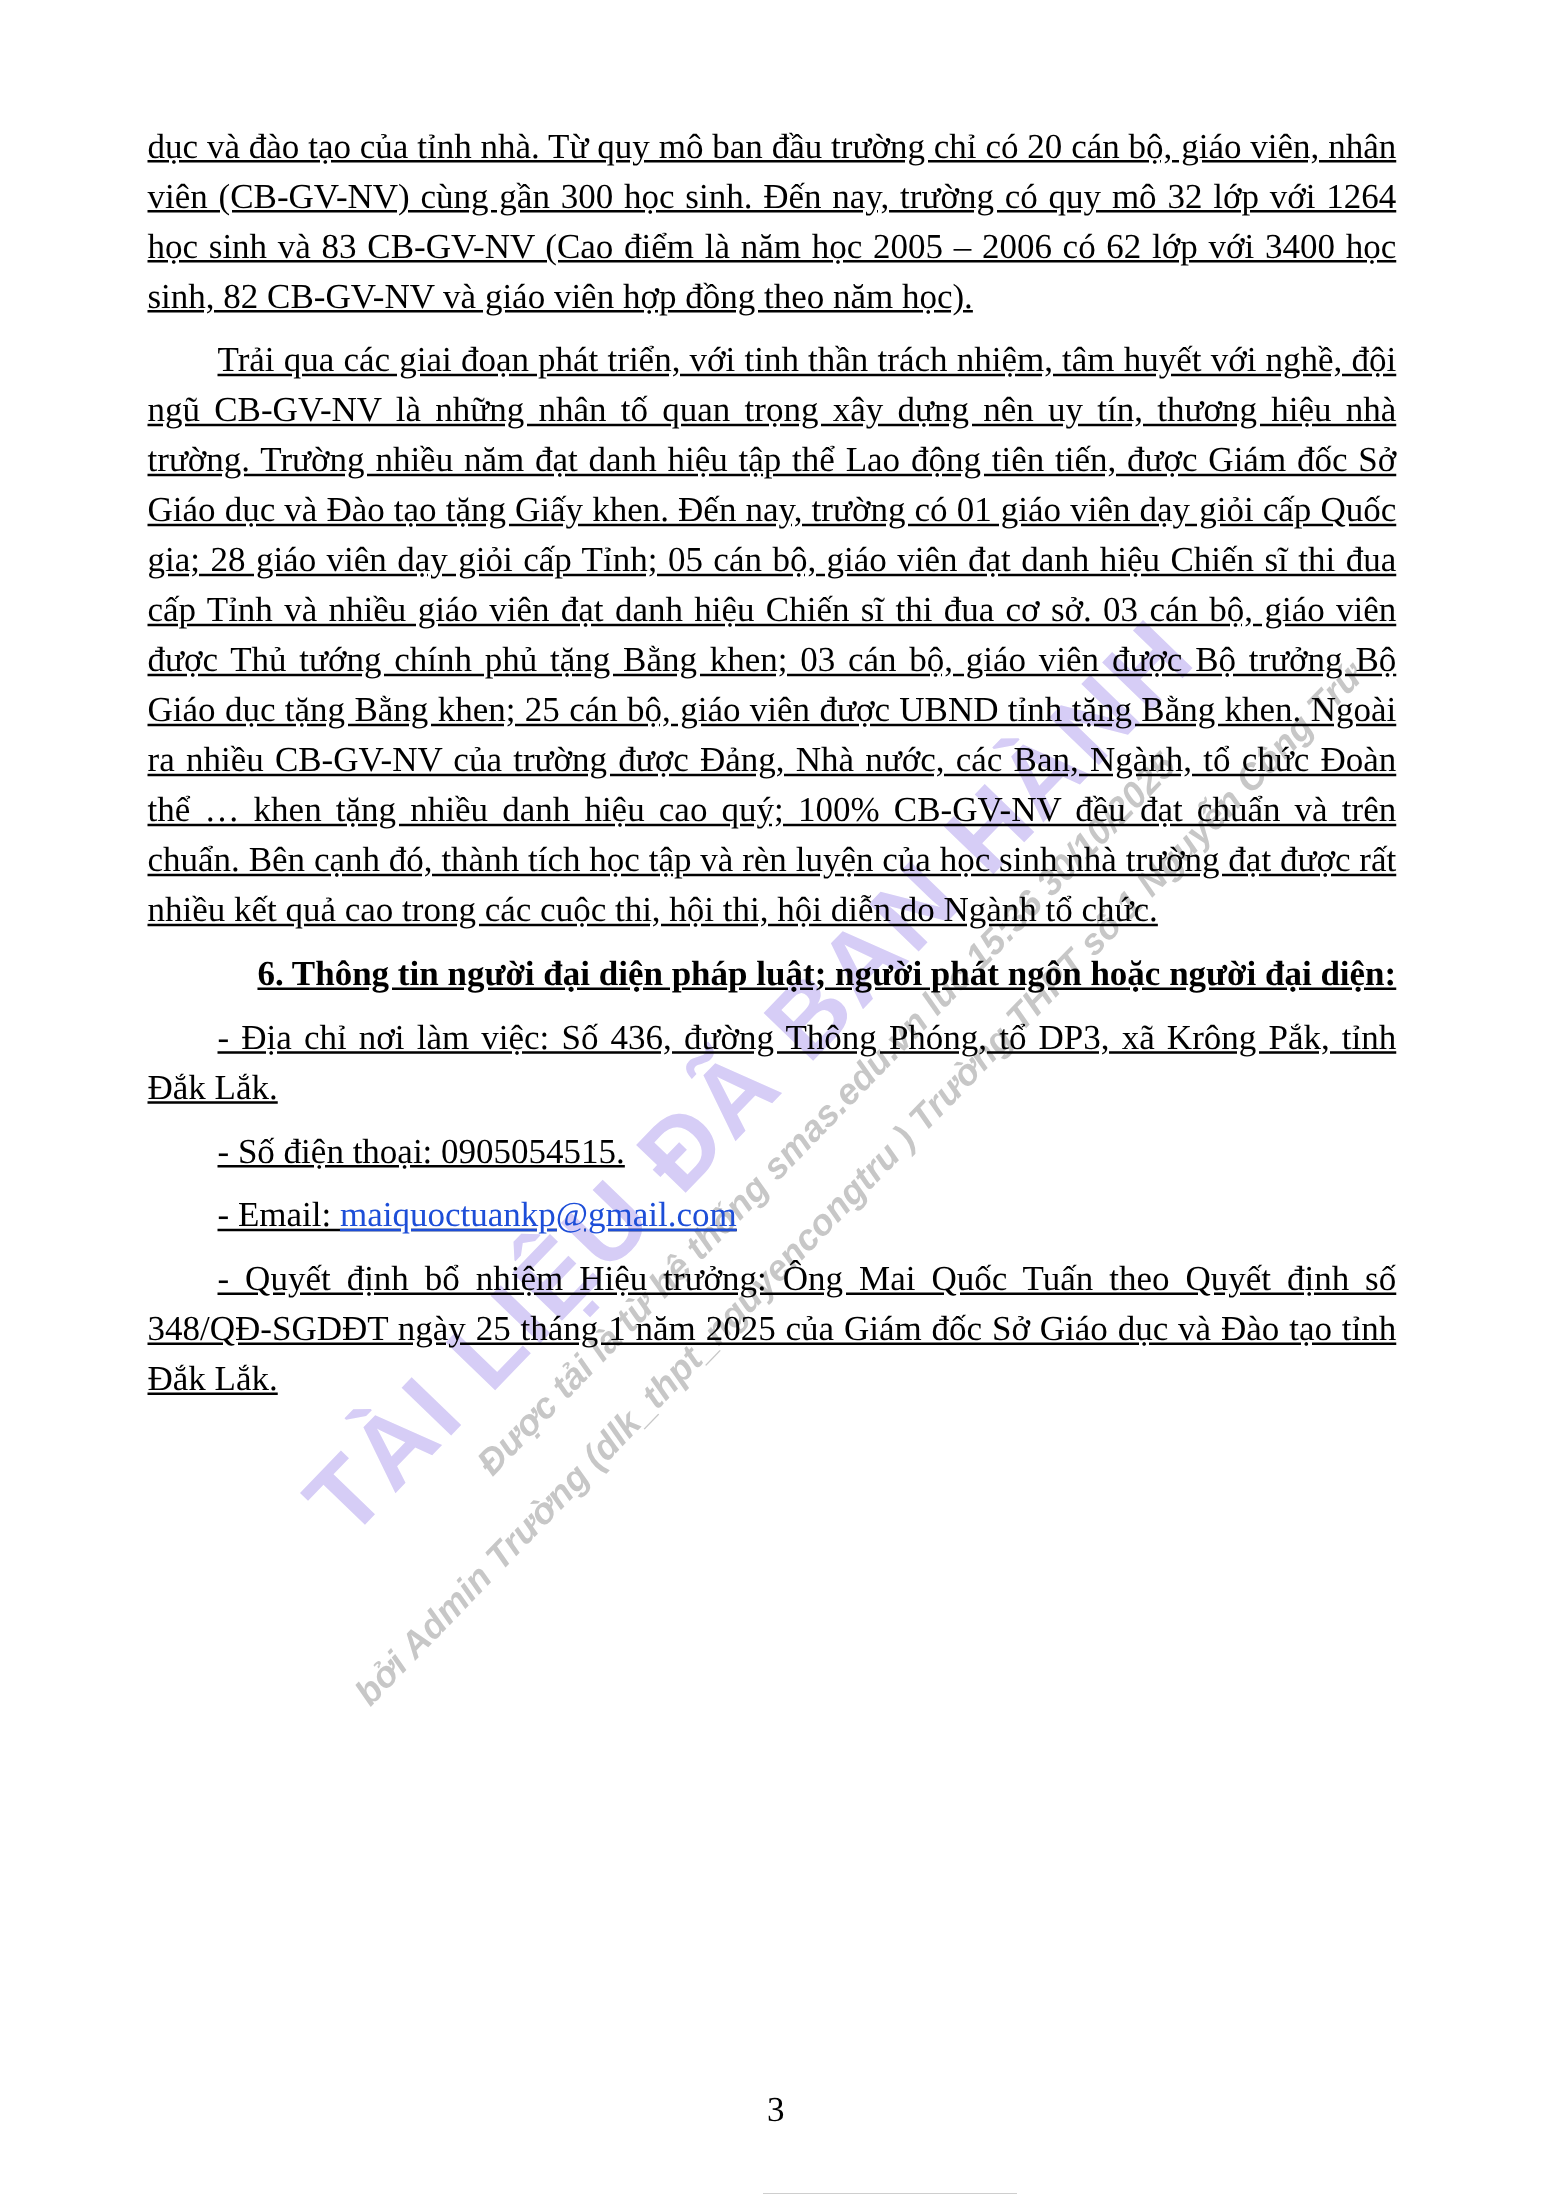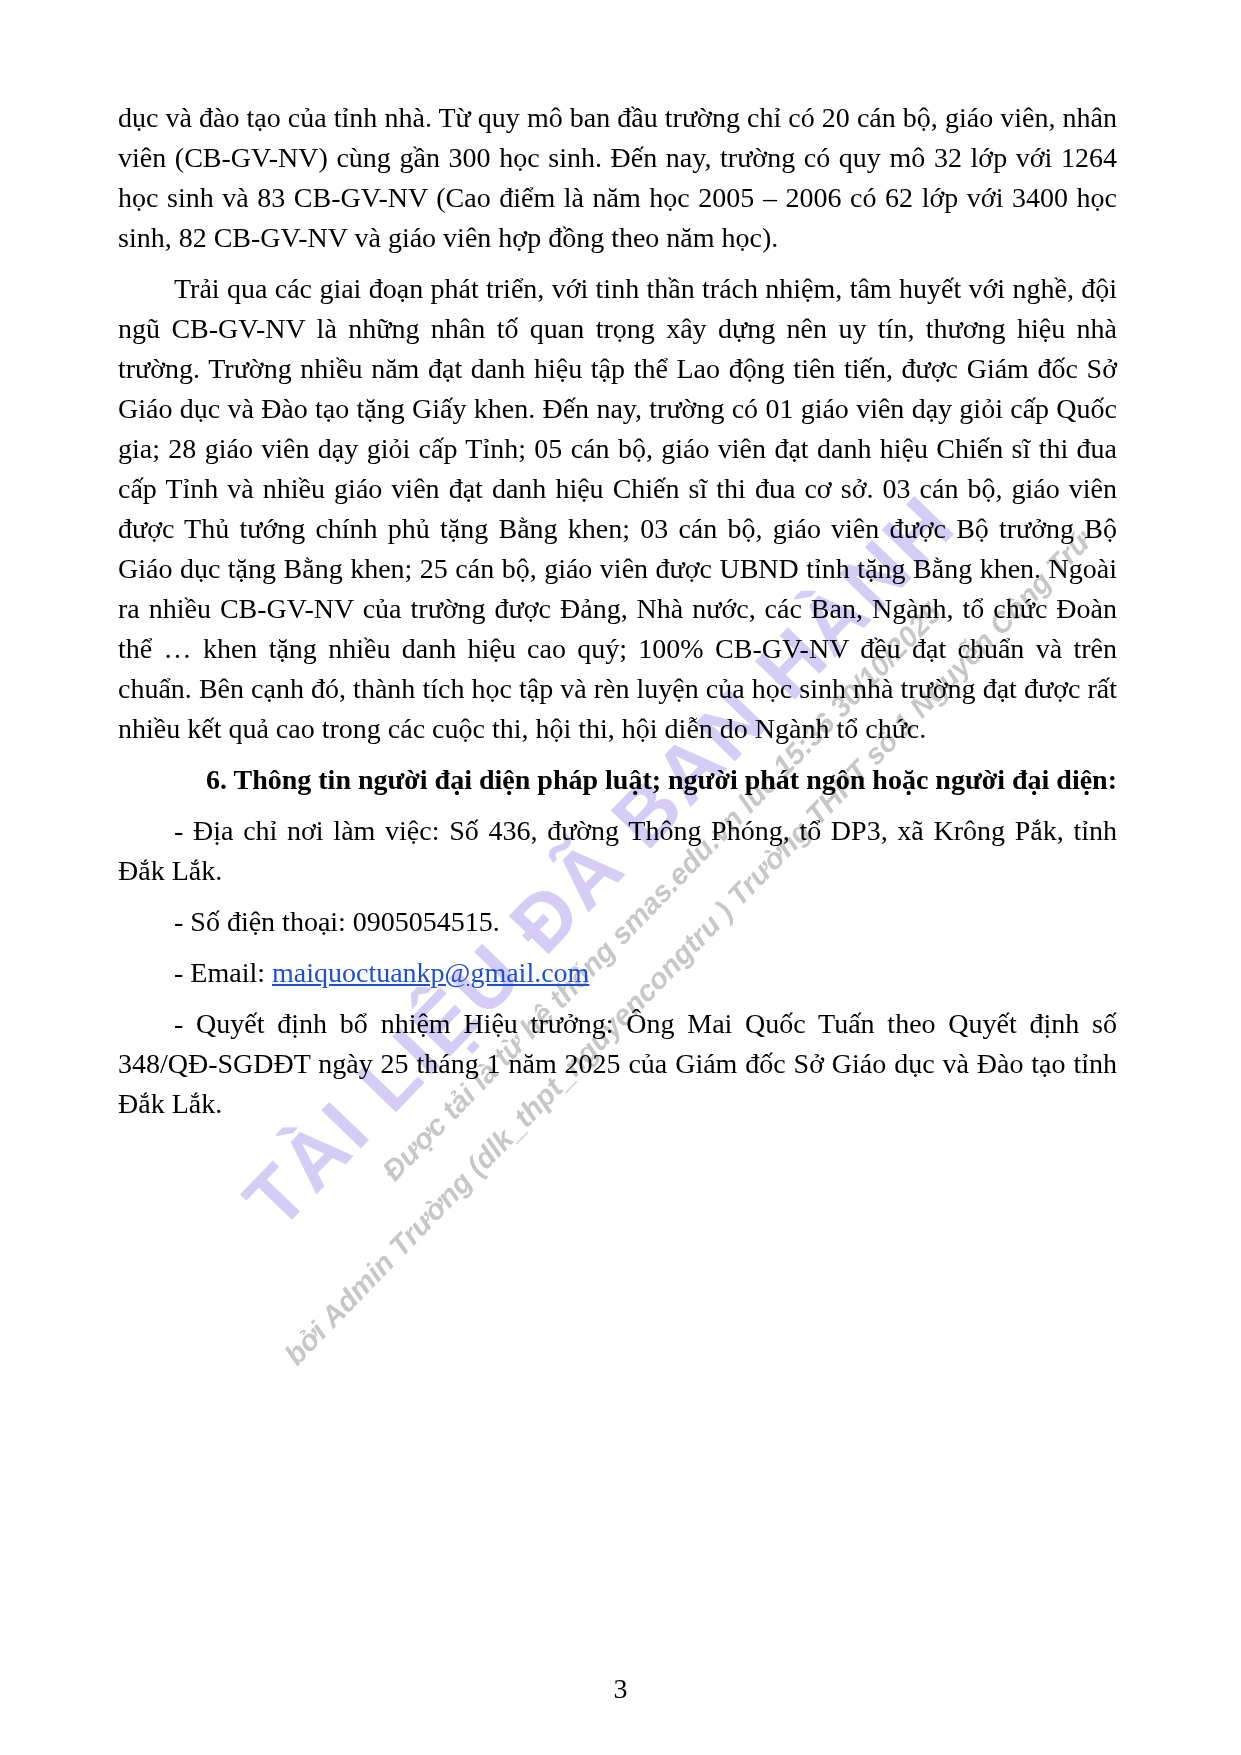--- a/index.html
+++ b/index.html
@@ -26,20 +26,21 @@
     color:#c7c7c7;
   }
   .wm-subA{left:662px;top:892px;transform:translate(-50%,-50%) rotate(-46deg);}
   .wm-subB{left:688px;top:948px;transform:translate(-50%,-50%) rotate(-46deg);}
   
   .content{
     position:relative;z-index:1;
     padding:98px 124px 0 118px;
     font-size:28px;line-height:40px;
     text-align:justify;
+    text-decoration:underline;
   }
   .para{margin:0 0 11px 0;text-indent:56px;}
   .para.first{text-indent:0;}
   .heading{font-weight:700;margin:3px 0 11px 0;text-align:right;text-indent:0;}
   .email-link{text-decoration:underline;color:#1d4ed8;}
   .page-number{
     position:absolute;left:0;right:0;bottom:50px;
     text-align:center;font-size:28px;z-index:1;
   }
 </style>

